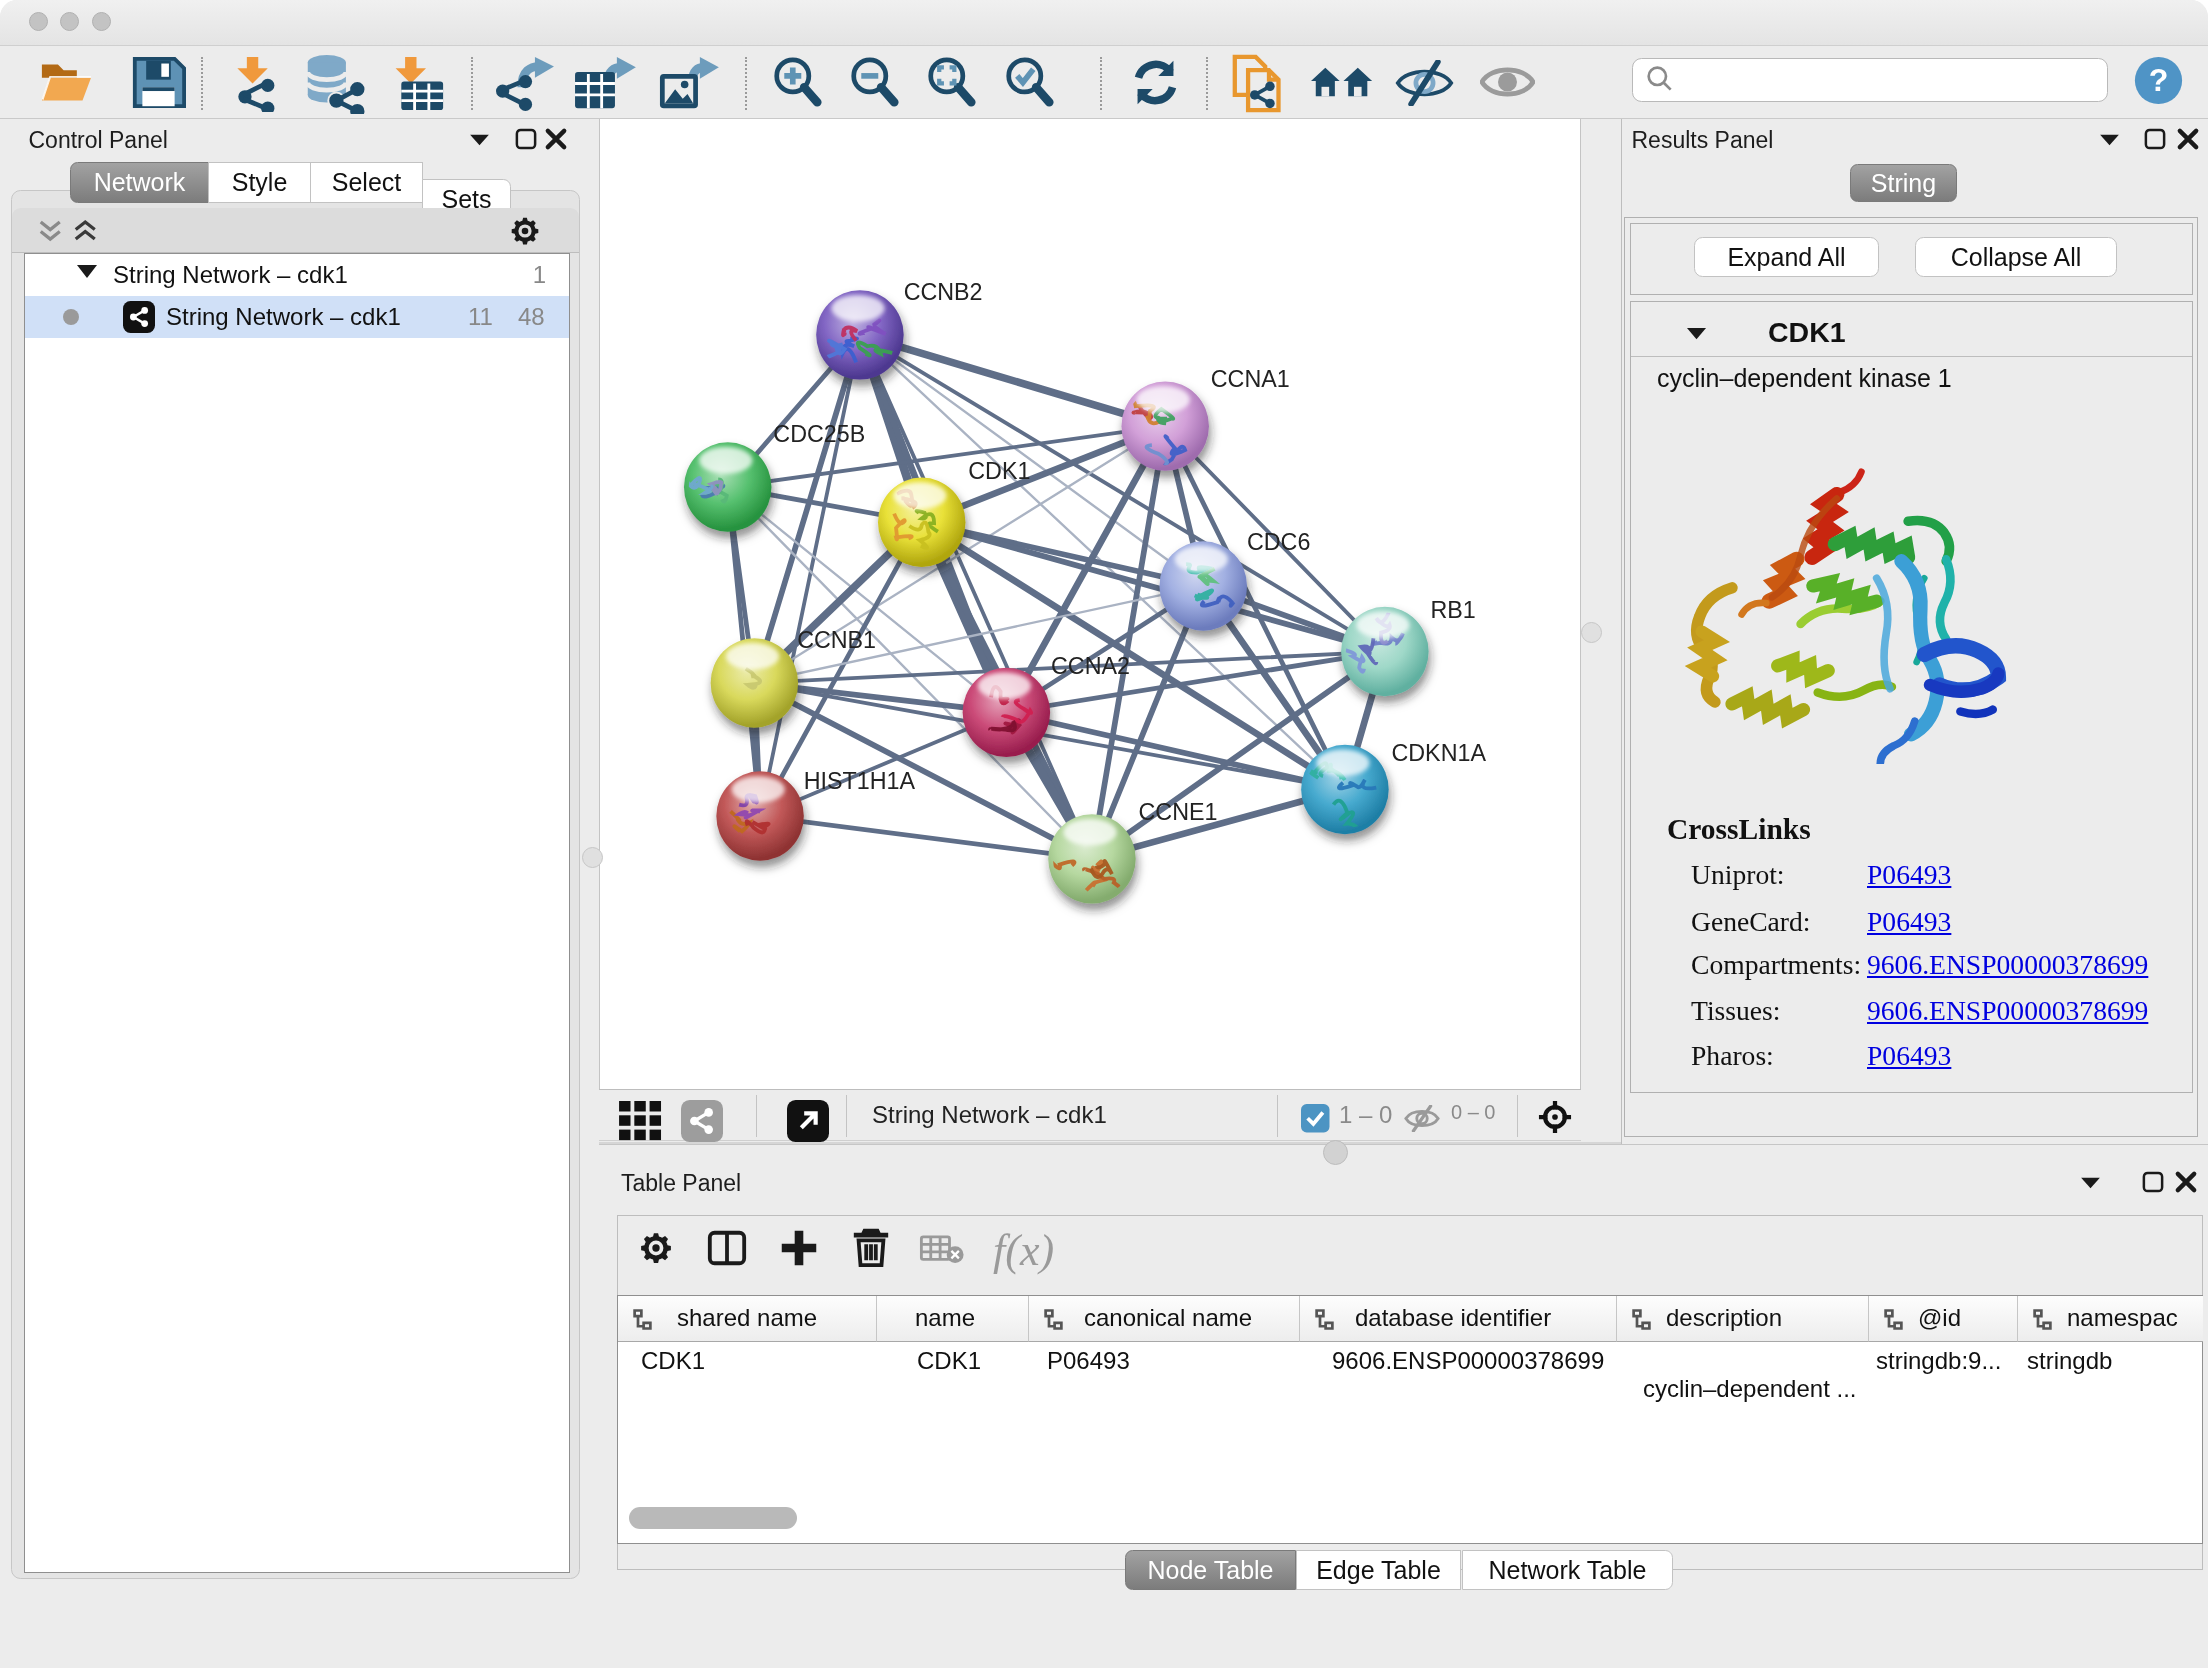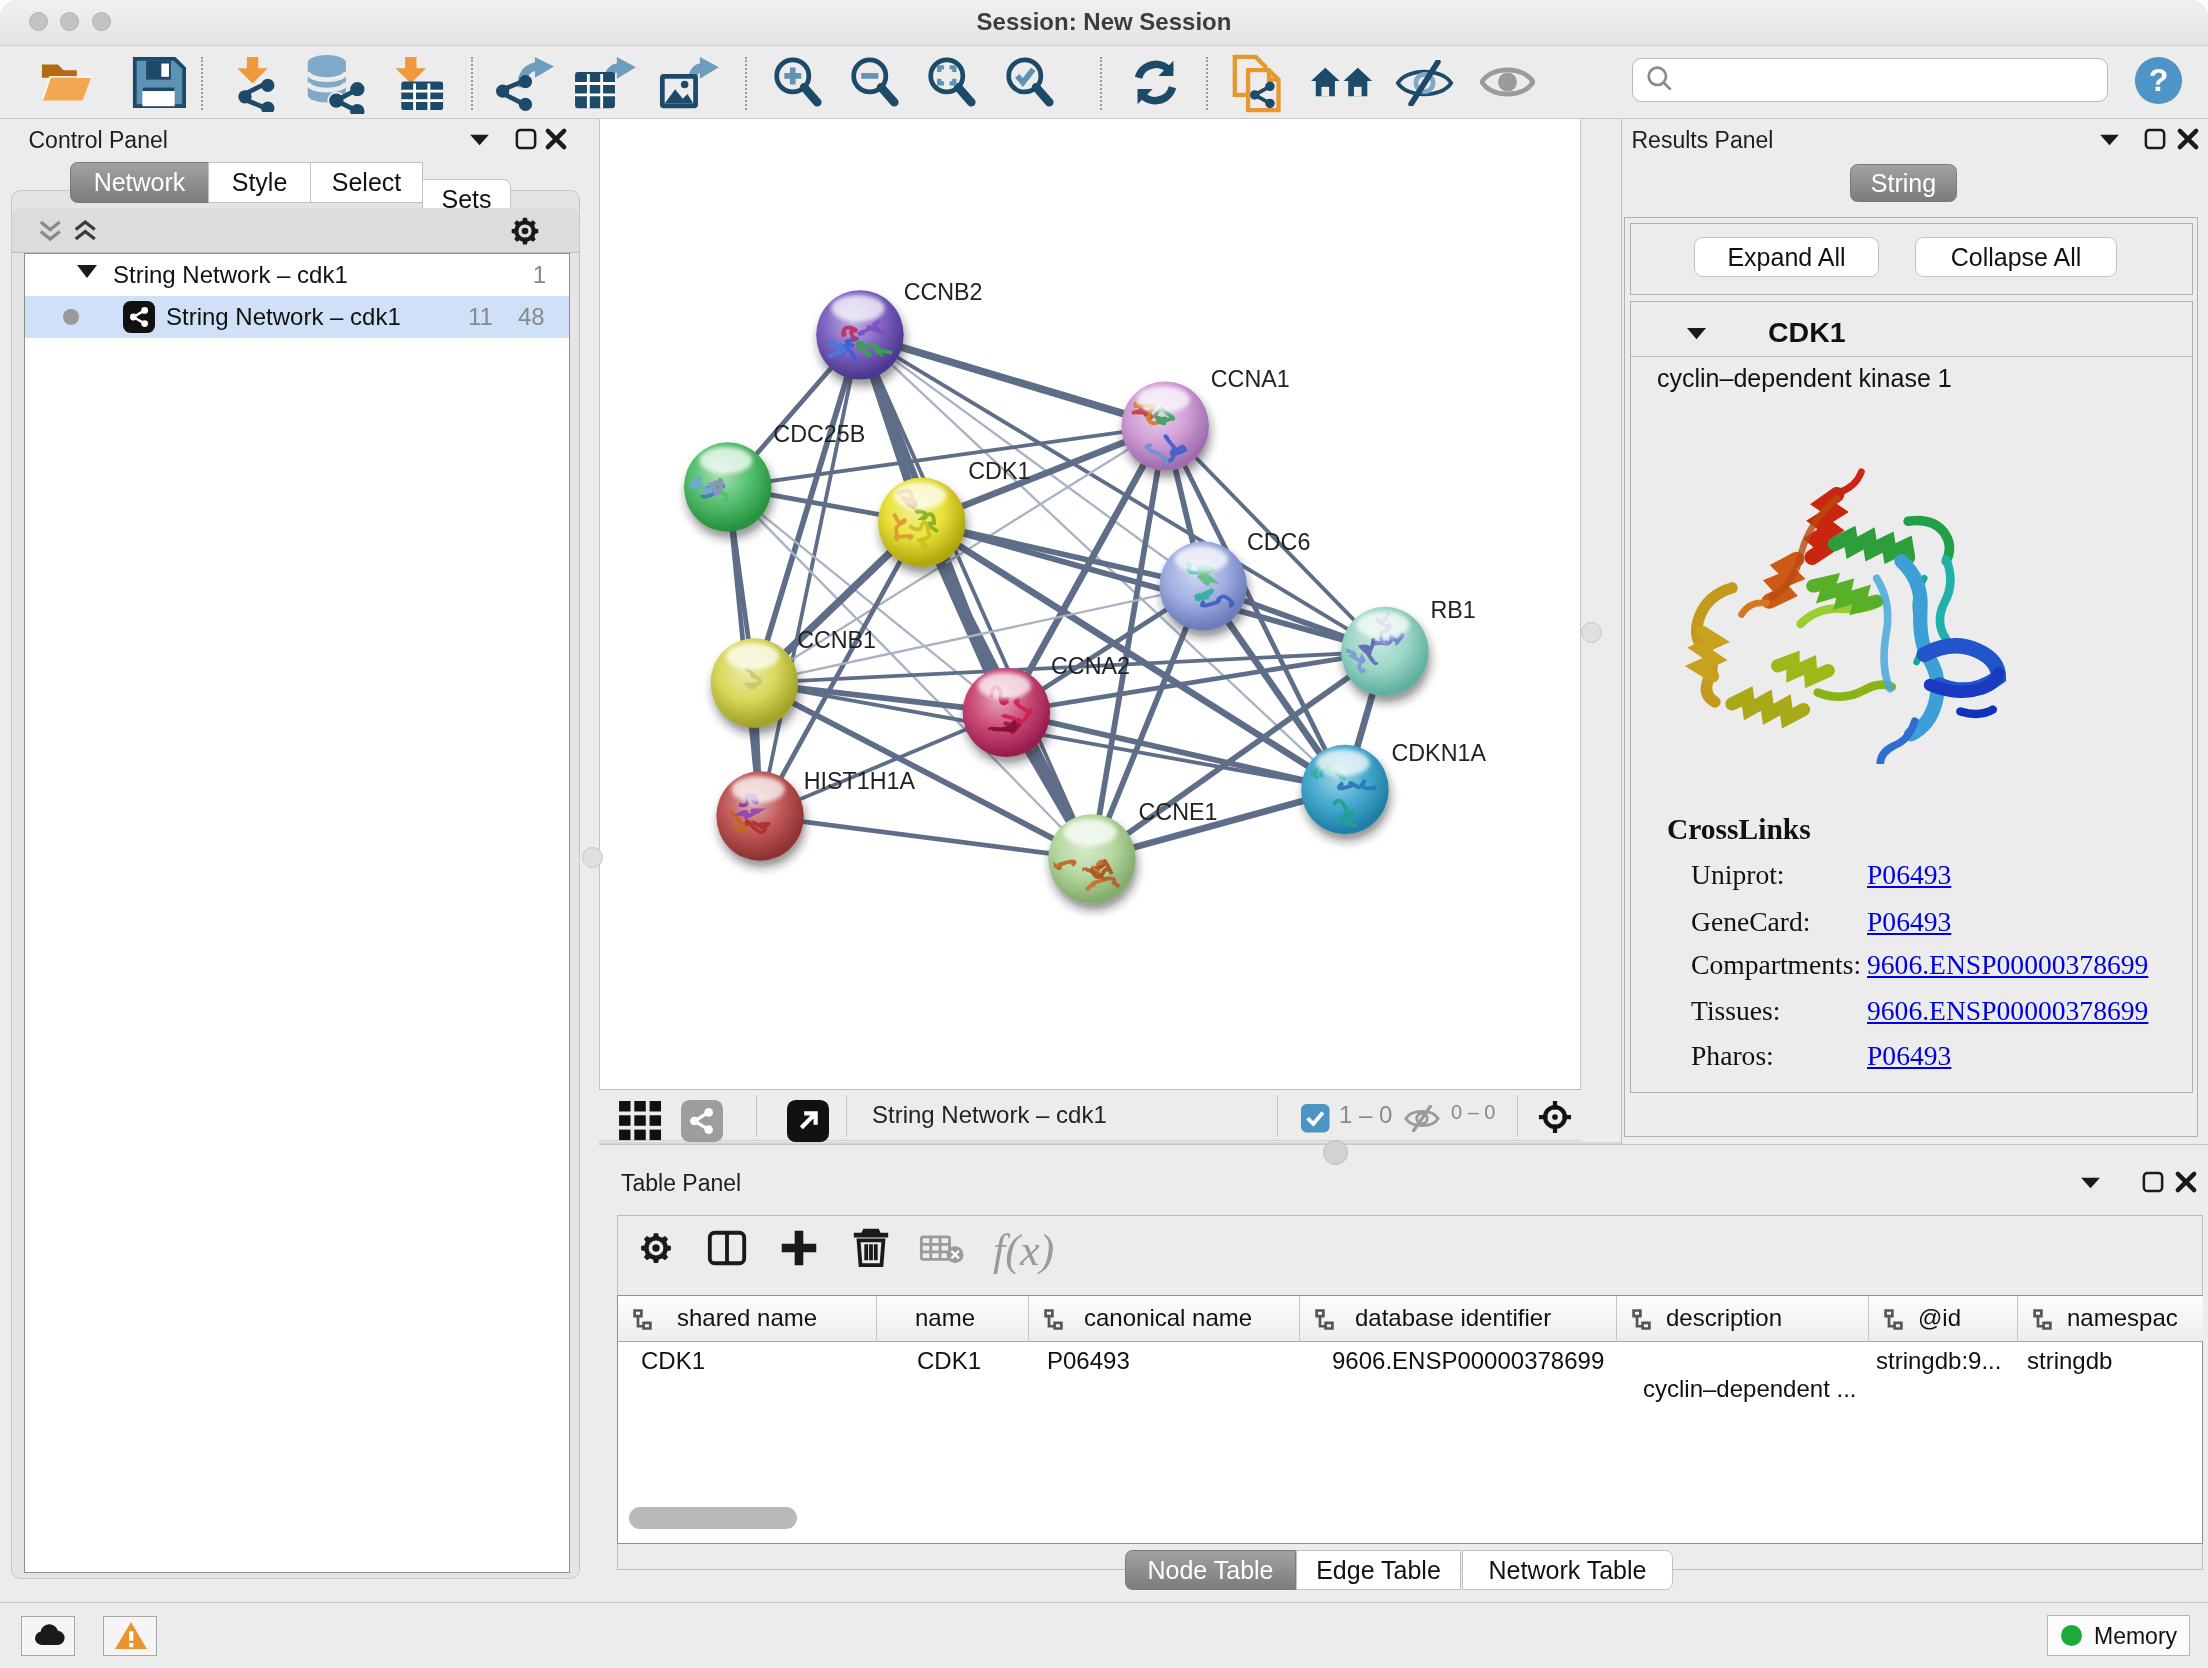--- a/index.html
+++ b/index.html
@@ -48,21 +48,20 @@
 #membtn { position:absolute; left:2047px; top:12.4px; width:143px; height:41px; background:#fbfbfb; border:1.9px solid #b5b5b5; font-size:23px; color:#111; }
 </style>
 </head>
 <body>
 <div id="win">
 
   <div id="titlebar">
     <div class="tl" style="left:28.5px;"></div>
     <div class="tl" style="left:60px;"></div>
     <div class="tl" style="left:92px;"></div>
-    <div id="title">Session: New Session</div>
   </div>
 
   <div id="toolbar">
     <div id="tb-icons">
 
       <svg class="abs" style="left:38px;top:9.5px" width="55" height="51" viewBox="0 0 58 54">
         <path d="M4 8 h17 l6 6 h14 v8 H4 Z" fill="#b36a15"></path>
         <path d="M4 8 v38 h6 L4 46 Z" fill="#b36a15"></path>
         <path d="M4 46 L12 22 H56 L47 46 Z" fill="#f2a850"></path>
         <path d="M4 44 L12 20 H56 v2 H13.5 L5.5 46 Z" fill="#fff" opacity=".85"></path>
@@ -751,32 +750,14 @@
       <div class="td" style="left:1258px;top:51px;">stringdb:9...</div>
       <div class="td" style="left:1409px;top:51px;">stringdb</div>
       <div style="position:absolute;left:10.5px;top:211px;width:168px;height:22px;border-radius:11.4px;background:#b9b9b9;"></div>
     </div>
 
     <div class="btab" style="left:526px;top:405px;width:171px;background:linear-gradient(#a2a2a2,#7c7c7c);color:#fff;border-color:#7a7a7a;border-radius:7.6px 0 0 7.6px;">Node Table</div>
     <div class="btab" style="left:697px;top:405px;width:165px;">Edge Table</div>
     <div class="btab" style="left:863px;top:405px;width:211px;border-radius:0 7.6px 7.6px 0;">Network Table</div>
   </div>
 
-  <div id="statusbar">
-    <div class="sqbtn" style="left:21px;">
-      <svg style="position:absolute;left:9.5px;top:4.8px;" width="34" height="27" viewBox="0 0 36 28">
-          <path fill="#1a1a1a" d="M10 24 a7 7 0 0 1 -1 -13.9 A9.5 9.5 0 0 1 27.5 9 a6.5 6.5 0 0 1 -1 15 Z"></path>
-        </svg>
-    </div>
-    <div class="sqbtn" style="left:103px;">
-      <svg style="position:absolute;left:8.6px;top:2.9px;" width="36" height="31" viewBox="0 0 38 33">
-          <path d="M19 2 L36 31 H2 Z" fill="#e8952f"></path>
-          <rect x="17" y="12" width="4.5" height="10" fill="#fff"></rect>
-          <rect x="17" y="24.5" width="4.5" height="4.5" fill="#fff"></rect>
-        </svg>
-    </div>
-    <div id="membtn">
-      <span style="position:absolute;left:13.3px;top:8.6px;width:21px;height:21px;border-radius:50%;background:#1faa3c;"></span>
-      <span style="position:absolute;left:46px;top:6.7px;">Memory</span>
-    </div>
-  </div>
 </div>
 
 
 </body></html>

